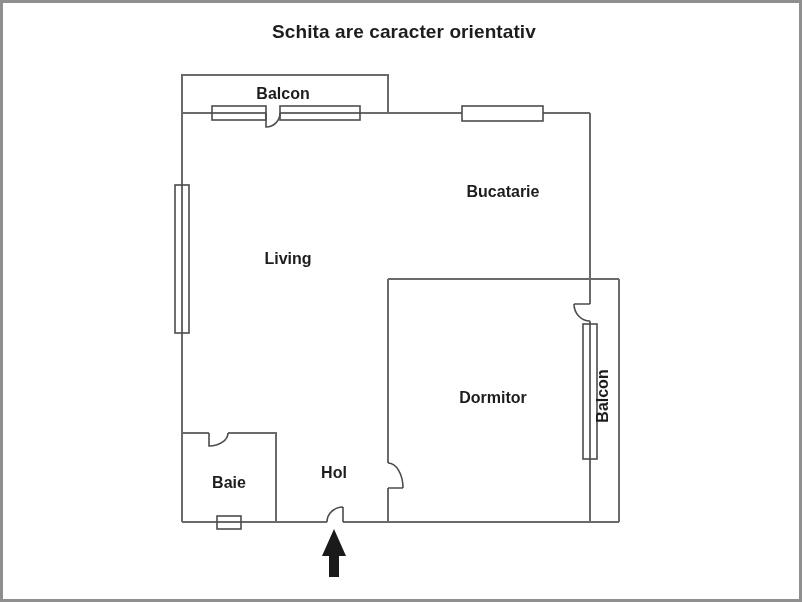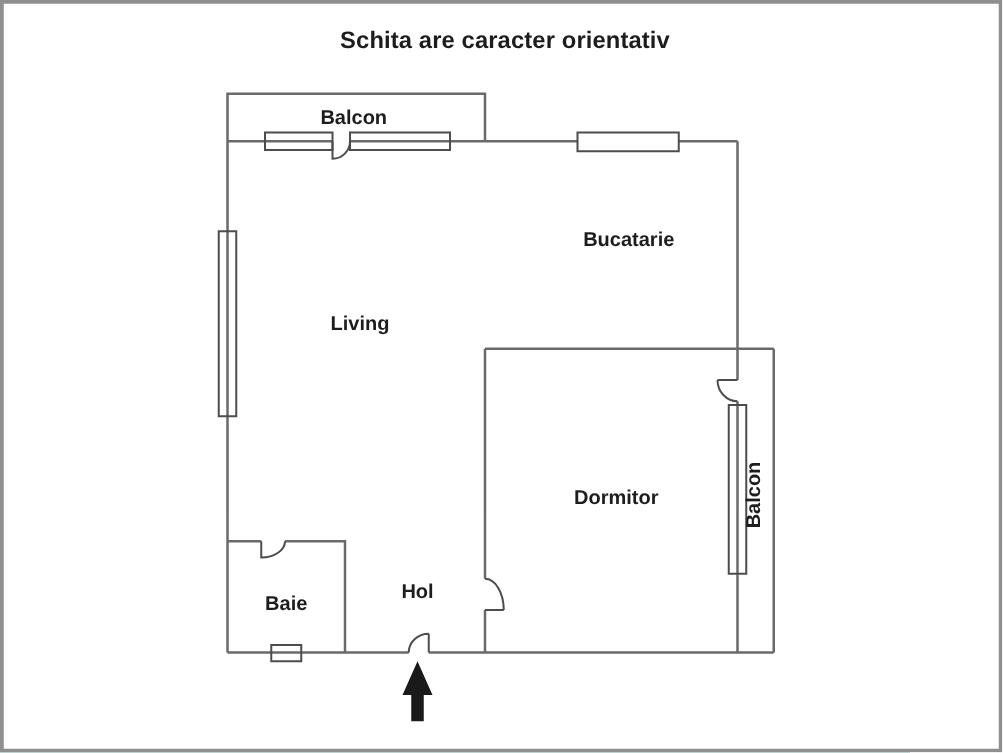--- a/index.html
+++ b/index.html
@@ -5,21 +5,21 @@
   html, body {
     margin: 0;
     padding: 0;
     background: #ffffff;
     font-family: "Liberation Sans", "DejaVu Sans", sans-serif;
   }
   #canvas {
     position: relative;
     width: 728px;
     height: 602px;
-    background: #0f766e;
+    background: #f0abfc;
     box-sizing: border-box;
   }
   svg text {
     fill: #1d1d1f;
     font-family: "Liberation Sans", "DejaVu Sans", sans-serif;
   }
   .plan-title {
     font-size: 19px;
     font-weight: 600;
     letter-spacing: 0.1px;

